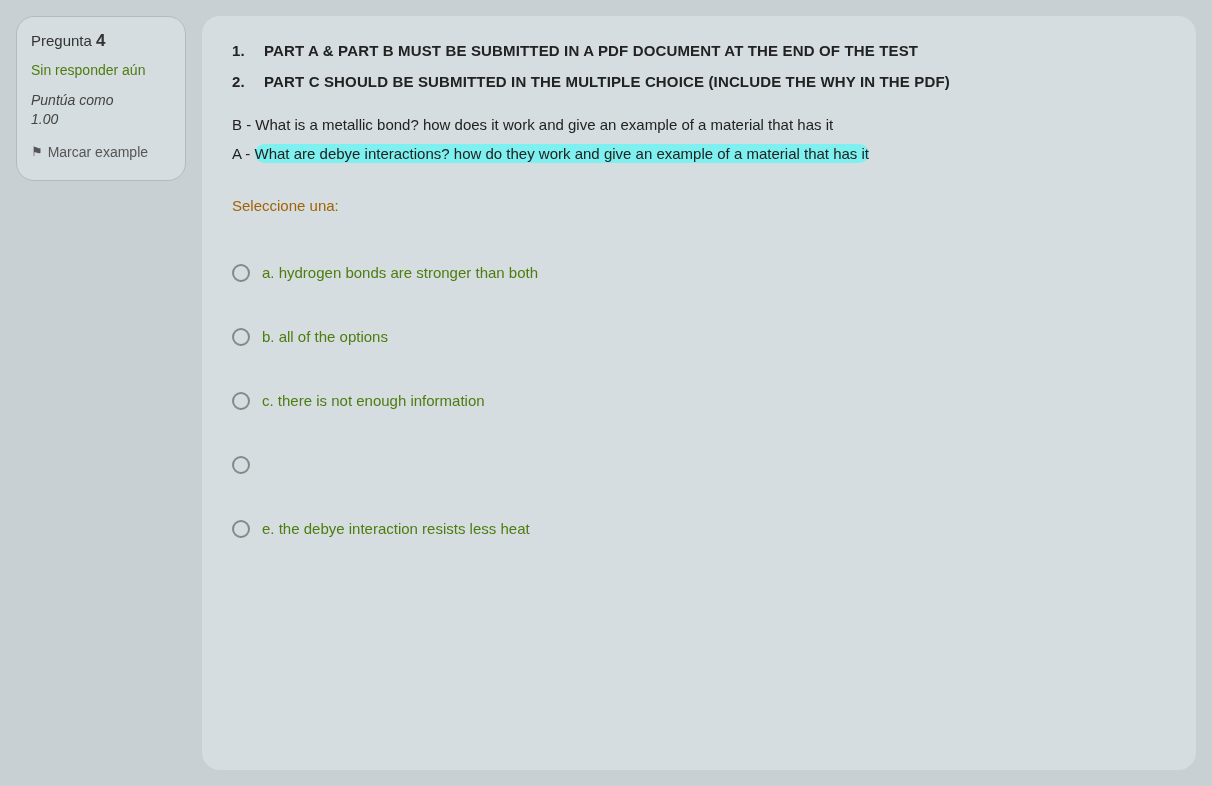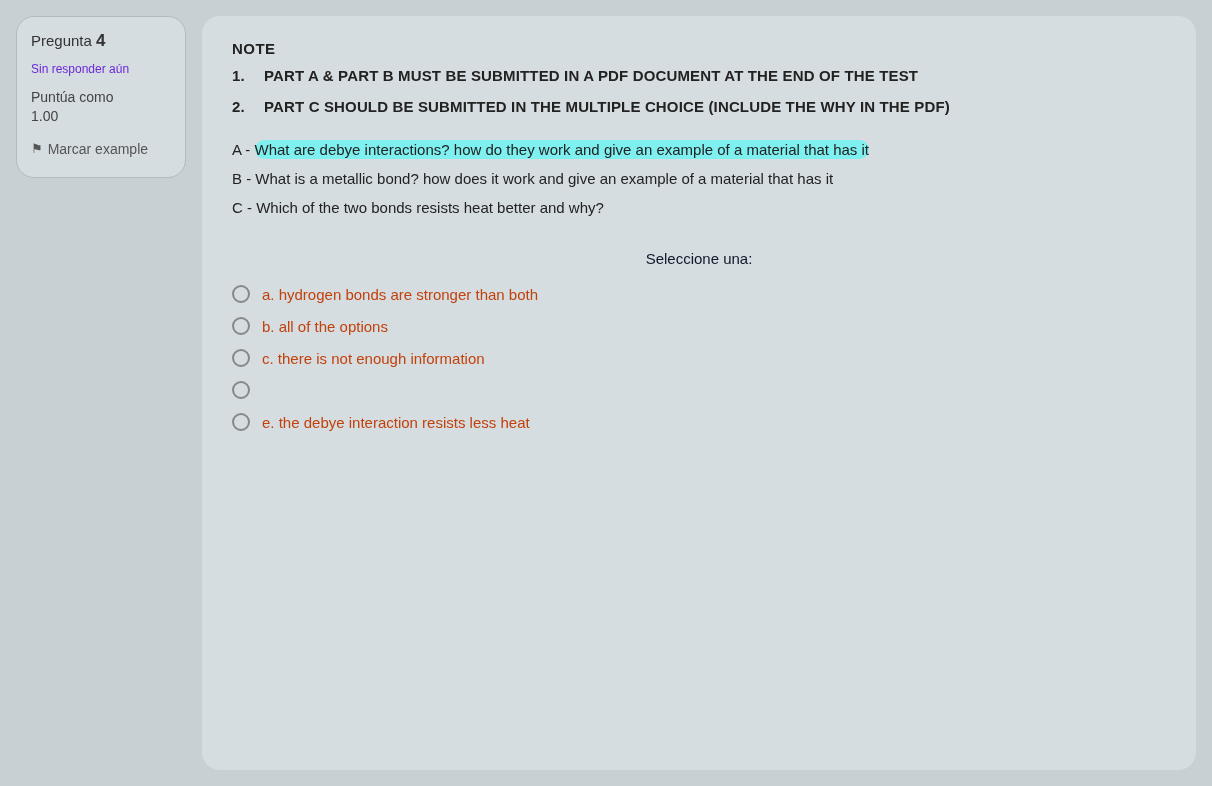--- a/index.html
+++ b/index.html
@@ -45,29 +45,30 @@
       color: #333;
       font-weight: normal;
     }
 
     .sidebar-pregunta strong {
       font-weight: 800;
       font-size: 17px;
     }
 
     .sidebar-status {
-      font-size: 12px;
-      color: #6d28d9;
+      font-size: 14px;
+      color: #4d7c0f;
       line-height: 1.4;
     }
 
     .sidebar-puntua {
       font-size: 14px;
       color: #444;
       line-height: 1.4;
+      font-style: italic;
     }
 
     .sidebar-marcar {
       font-size: 14px;
       color: #555;
       display: flex;
       align-items: center;
       gap: 5px;
       cursor: pointer;
       margin-top: 4px;
@@ -132,41 +133,41 @@
       padding: 1px 0;
     }
 
     .question-line {
       margin-bottom: 4px;
       line-height: 1.65;
     }
 
     .seleccione-label {
       font-size: 15px;
-      color: #0f172a;
+      color: #a16207;
       margin-bottom: 18px;
       margin-top: 1px;
-      text-align: center;
     }
 
     .options-list {
       list-style: none;
       padding: 0;
       display: flex;
       flex-direction: column;
       gap: 14px;
     }
 
     .option-item {
       display: flex;
       align-items: center;
       gap: 12px;
       font-size: 15px;
-      color: #c2410c;
+      color: #4d7c0f;
       cursor: pointer;
+      margin-top: 32px;
     }
 
     .radio-btn {
       width: 18px;
       height: 18px;
       border-radius: 50%;
       border: 2px solid #888;
       background: #d6dde0;
       display: inline-block;
       flex-shrink: 0;
@@ -193,39 +194,37 @@
     </div>
     <div class="sidebar-marcar">
       <span class="flag-icon">⚑</span>
       <span>Marcar example</span>
     </div>
   </div>
 
   <div class="main-content">
 
     <div class="note-section">
-      <div class="note-label">NOTE</div>
       <ol class="note-list">
         <li>
           <span class="list-num">1.</span>
           <span>PART A &amp; PART B MUST BE SUBMITTED IN A PDF DOCUMENT AT THE END OF THE TEST</span>
         </li>
         <li>
           <span class="list-num">2.</span>
           <span>PART C SHOULD BE SUBMITTED IN THE MULTIPLE CHOICE (INCLUDE THE WHY IN THE PDF)</span>
         </li>
       </ol>
     </div>
 
     <div class="question-block">
+      <div class="question-line">B - What is a metallic  bond? how does it work and give an example of a material that has it</div>
       <div class="question-line">
         <span>A - </span><span class="highlight">What are debye interactions? how do they work and give an example of a material that has it</span>
       </div>
-      <div class="question-line">B - What is a metallic  bond? how does it work and give an example of a material that has it</div>
-      <div class="question-line">C - Which of the two bonds resists heat better and why?</div>
     </div>
 
     <div class="seleccione-label">Seleccione una:</div>
 
     <ul class="options-list">
       <li class="option-item">
         <span class="radio-btn"></span>
         <span class="option-text">a. hydrogen bonds are stronger than both</span>
       </li>
       <li class="option-item">

